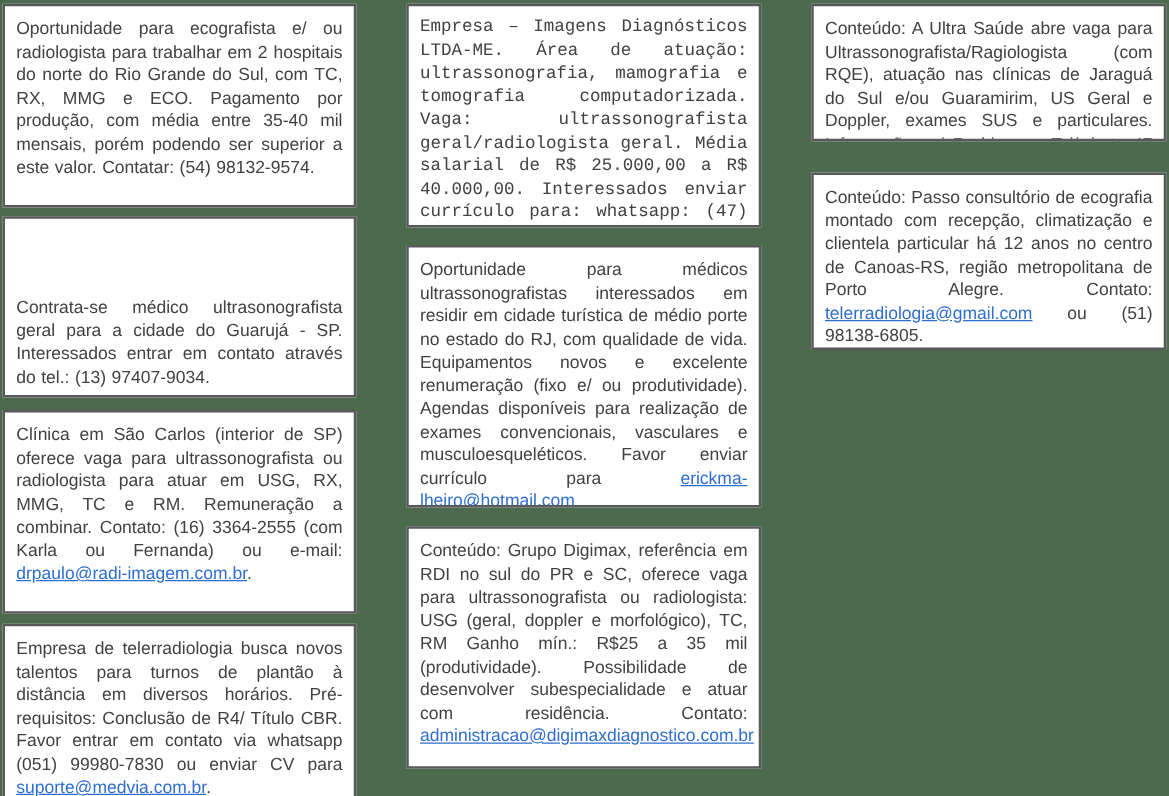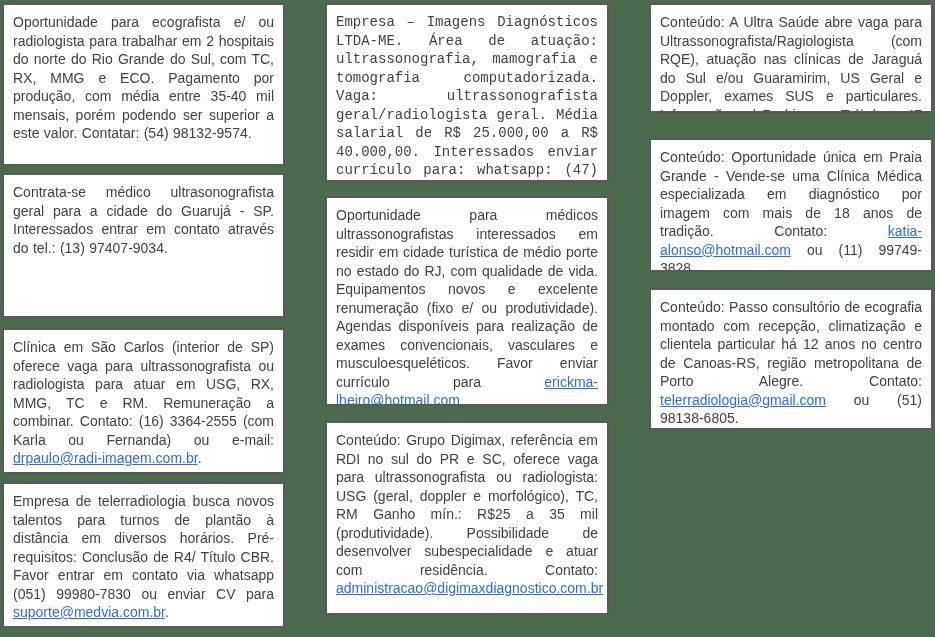--- a/index.html
+++ b/index.html
@@ -18,21 +18,21 @@
     width:935px;
   }
   .column{display:block;}
   .card{
     background:var(--card);
     border:2px solid var(--border);
     box-sizing:border-box;
     padding:8px 9px 6px 9px;
     overflow:hidden;
   }
-  .card.v-center{display:flex;align-items:flex-start;}
+  .card.v-center{display:flex;align-items:flex-end;}
   .card-text{
     margin:0;
     font-size:14px;
     line-height:18.5px;
     color:var(--text);
     text-align:justify;
     word-spacing:0.5px;
   }
   .email-link{
     color:var(--link);
@@ -44,21 +44,21 @@
 <body>
 
 <div class="page">
   <div class="column" style="width: 283px;">
       <div class="card" style="height: 163px; margin-bottom: 7px;">
         <p class="card-text"><span>Oportunidade para ecografista e/ ou radiologista para trabalhar em 2 hospitais do norte do Rio Grande do Sul, com TC, RX, MMG e ECO. Pagamento por produção, com média entre 35-40 mil mensais, porém podendo ser superior a este valor. Contatar: (54) 98132-9574.</span></p>
       </div>
       <div class="card v-center" style="height: 145px; margin-bottom: 10px;">
         <p class="card-text"><span>Contrata-se médico ultrasonografista geral para a cidade do Guarujá - SP. Interessados entrar em contato através do tel.: (13) 97407-9034.</span></p>
       </div>
-      <div class="card" style="height: 146px; margin-bottom: 8px;">
+      <div class="card" style="height: 163px; margin-bottom: 8px;">
         <p class="card-text"><span>Clínica em São Carlos (interior de SP) oferece vaga para ultrassonografista ou radiologista para atuar em USG, RX, MMG, TC e RM. Remuneração a combinar. Contato: (16) 3364-2555 (com Karla ou Fernanda) ou e-mail: </span><a href="#" class="email-link">drpaulo@radi-imagem.com.br</a><span>.</span></p>
       </div>
       <div class="card" style="height: 146px;">
         <p class="card-text"><span>Empresa de telerradiologia busca novos talentos para turnos de plantão à distância em diversos horários. Pré-requisitos: Conclusão de R4/ Título CBR. Favor entrar em contato via whatsapp (051) 99980-7830 ou enviar CV para </span><a href="#" class="email-link">suporte@medvia.com.br</a><span>.</span></p>
       </div>
     </div>
   <div class="column" style="width: 284px;">
       <div class="card" style="height: 179px; margin-bottom: 14px; font-family: Liberation Mono, monospace;">
         <p class="card-text"><span>Empresa – Imagens Diagnósticos LTDA-ME. Área de atuação: ultrassonografia, mamografia e tomografia computadorizada. Vaga: ultrassonografista geral/radiologista geral. Média salarial de R$ 25.000,00 a R$ 40.000,00. Interessados enviar currículo para: whatsapp: (47) 99982-0192 - falar com Angélica.</span></p>
       </div>
@@ -66,20 +66,17 @@
         <p class="card-text"><span>Oportunidade para médicos ultrassonografistas interessados em residir em cidade turística de médio porte no estado do RJ, com qualidade de vida. Equipamentos novos e excelente renumeração (fixo e/ ou produtividade). Agendas disponíveis para realização de exames convencionais, vasculares e musculoesqueléticos. Favor enviar currículo para </span><a href="#" class="email-link">erickma-lheiro@hotmail.com</a></p>
       </div>
       <div class="card" style="height: 194px;">
         <p class="card-text"><span>Conteúdo: Grupo Digimax, referência em RDI no sul do PR e SC, oferece vaga para ultrassonografista ou radiologista: USG (geral, doppler e morfológico), TC, RM Ganho mín.: R$25 a 35 mil (produtividade). Possibilidade de desenvolver subespecialidade e atuar com residência. Contato: </span><a href="#" class="email-link">administracao@digimaxdiagnostico.com.br</a></p>
       </div>
     </div>
   <div class="column" style="width: 284px;">
       <div class="card" style="height: 110px; margin-bottom: 25px;">
         <p class="card-text"><span>Conteúdo: A Ultra Saúde abre vaga para Ultrassonografista/Ragiologista (com RQE), atuação nas clínicas de Jaraguá do Sul e/ou Guaramirim, US Geral e Doppler, exames SUS e particulares. Informações c/ Rodrigo no Tel/whats 47 99618-6974 ou </span><a href="#" class="email-link">ultra-saudesc@gmail.com</a></p>
       </div>
-      <div class="card" style="height: 134px; margin-bottom: 16px;">
-        <p class="card-text"><span>Conteúdo: Oportunidade única em Praia Grande - Vende-se uma Clínica Médica especializada em diagnóstico por imagem com mais de 18 anos de tradição. Contato: </span><a href="#" class="email-link">katia-alonso@hotmail.com</a><span> ou (11) 99749-3828.</span></p>
-      </div>
       <div class="card" style="height: 142px;">
         <p class="card-text"><span>Conteúdo: Passo consultório de ecografia montado com recepção, climatização e clientela particular há 12 anos no centro de Canoas-RS, região metropolitana de Porto Alegre. Contato: </span><a href="#" class="email-link">telerradiologia@gmail.com</a><span> ou (51) 98138-6805.</span></p>
       </div>
     </div>
 </div>
 
 </body></html>

